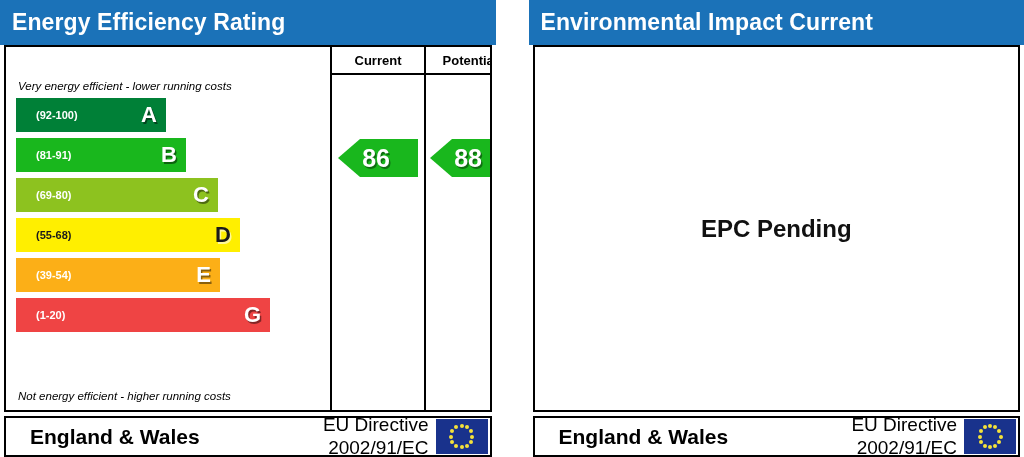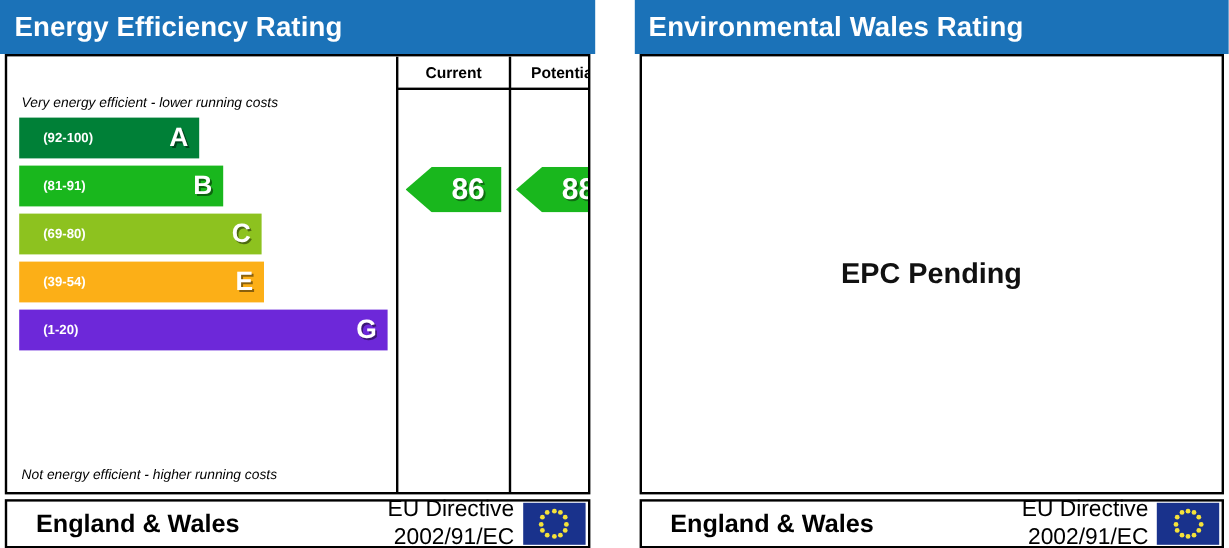--- a/index.html
+++ b/index.html
@@ -133,21 +133,21 @@
   .band.dark .letter  { color: #1a1a1a; }
   .band.dark .letter  { text-shadow: 1.5px 1.5px 0 rgba(255,255,255,0.6); }
 
   
   .arrow {
     position: absolute;
     height: 38px;
     display: flex;
     align-items: center;
     justify-content: flex-end;
-    padding-right: 14px;
+    padding-right: 28px;
     color: #ffffff;
     font-size: 25px;
     font-weight: bold;
     text-shadow: 1.5px 1.5px 0 rgba(0,0,0,0.40);
     clip-path: polygon(0% 50%, 22px 0%, 100% 0%, 100% 100%, 22px 100%);
   }
   .arrow.current   { left: 332px; width: 80px; top: 92px; }
   .arrow.potential { left: 424px; width: 80px; top: 92px; }
 
   
@@ -232,25 +232,29 @@
             <span class="letter">A</span>
           </div>
           <div class="band light" style="width: 170px; background: rgb(25, 183, 29);">
             <span class="range">(81-91)</span>
             <span class="letter">B</span>
           </div>
           <div class="band light" style="width: 202px; background: rgb(141, 194, 31); text-align: center;">
             <span class="range">(69-80)</span>
             <span class="letter">C</span>
           </div>
+          <div class="band dark" style="width: 224px; background: rgb(255, 239, 0);">
+            <span class="range">(55-68)</span>
+            <span class="letter">D</span>
+          </div>
           <div class="band light" style="width: 204px; background: rgb(252, 175, 23);">
             <span class="range">(39-54)</span>
             <span class="letter">E</span>
           </div>
-          <div class="band light" style="width: 307px; background: #6d28d9;">
+          <div class="band light" style="width: 254px; background: #ef4444;">
             <span class="range">(1-20)</span>
             <span class="letter">G</span>
           </div>
         </div>
 
       <div class="arrow current" id="arrow-current" style="background: rgb(25, 183, 29);">
         <span>86</span>
       </div>
       <div class="arrow potential" id="arrow-potential" style="background: rgb(25, 183, 29);">
         <span>88</span>
@@ -278,21 +282,21 @@
           <span class="star" style="left: 14.9067px; top: 10.25px;"></span>
           <span class="star" style="left: 18.75px; top: 6.40673px;"></span>
         </span>
     </div>
 
   </div>
 
   <div class="panel">
 
     <div class="panel-header">
-      <span class="title">Environmental Wales Rating</span>
+      <span class="title">Environmental Impact Current</span>
     </div>
 
     <div class="panel-body blank">
       <div class="pending">EPC Pending</div>
     </div>
 
     <div class="panel-footer">
       <span class="footer-region">England &amp; Wales</span>
       <span class="footer-directive">
         <span>EU Directive</span><br>

